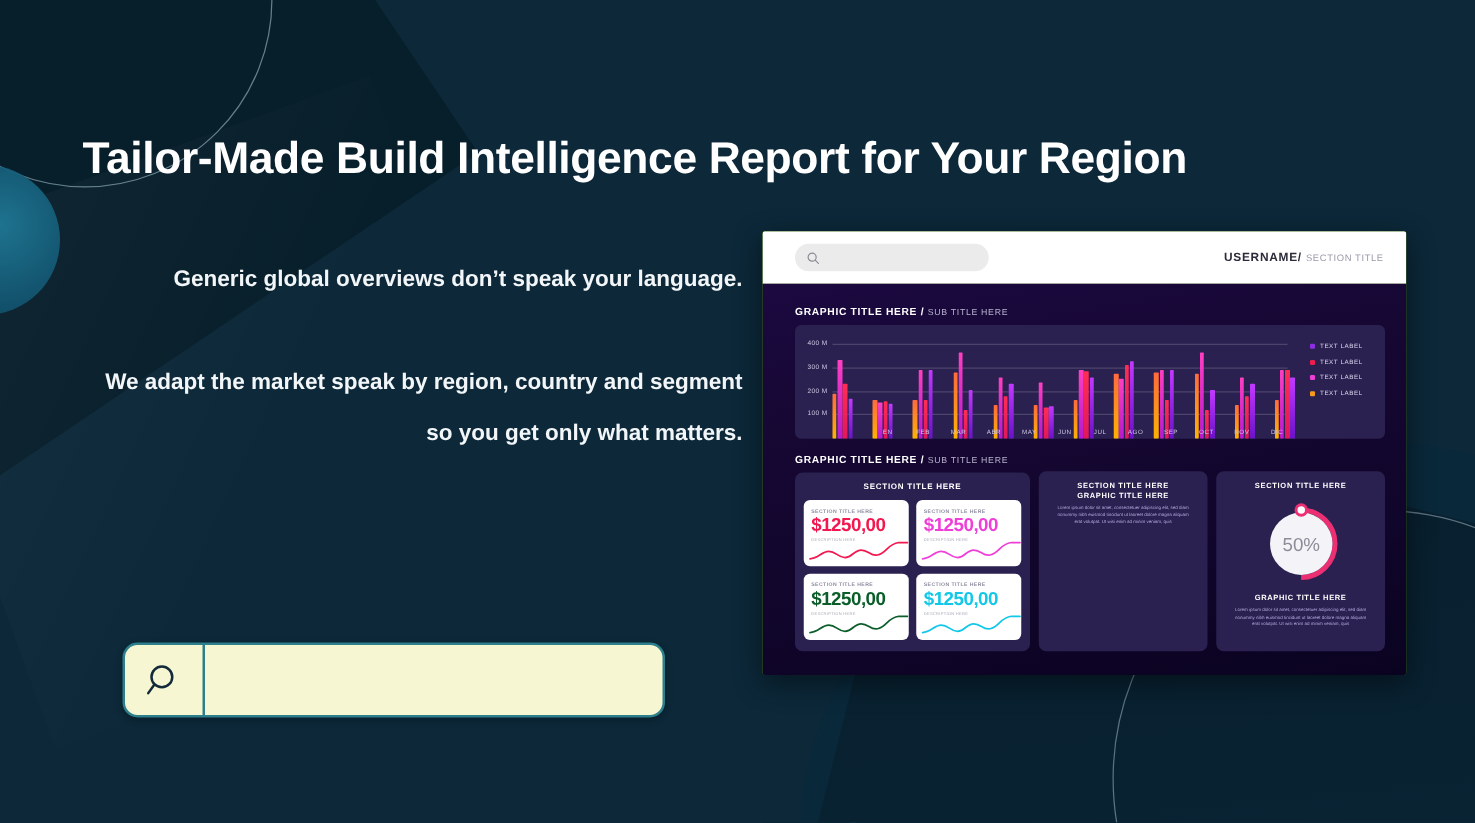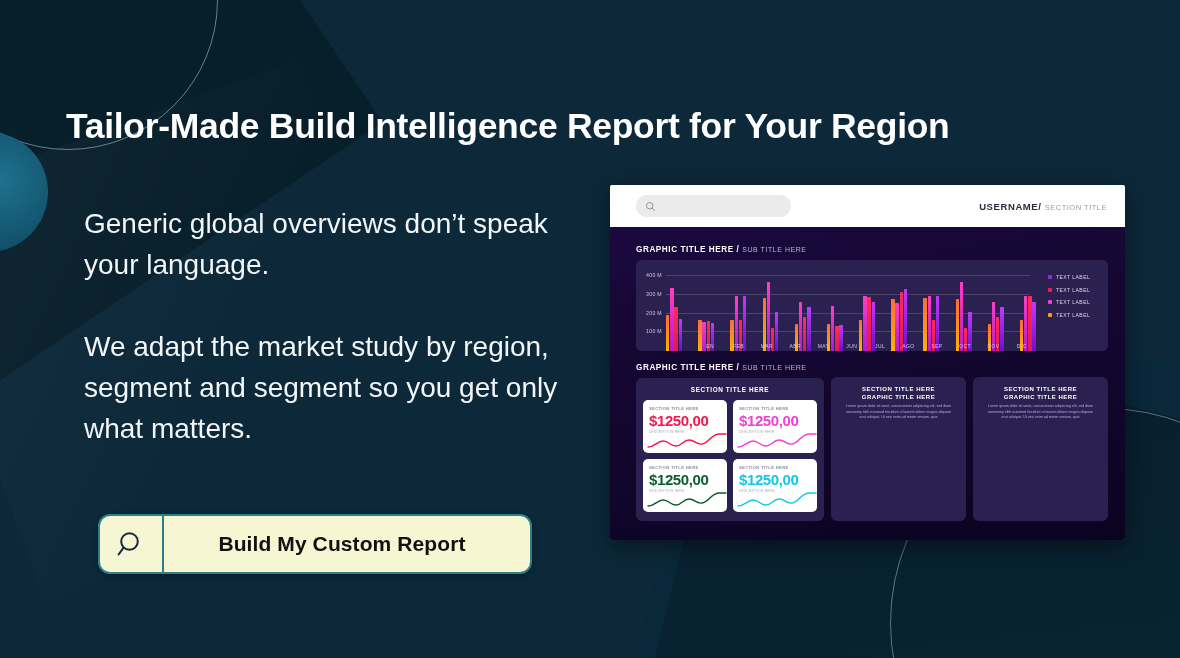--- a/index.html
+++ b/index.html
@@ -73,21 +73,21 @@
   }
 
   
   .headline {
     position:absolute; left:66px; top:106px; width:1010px;
     color:#ffffff; font-size:35.5px; font-weight:bold;
     letter-spacing:-.3px; white-space:nowrap;
   }
   .body-copy {
     position:absolute; left:84px; top:203px; width:510px;
-    color:#f2f6f8; font-size:28px; line-height:41px; font-weight:400;
+    color:#f2f6f8; font-size:18px; line-height:41px; font-weight:700;text-align:right;
   }
   .body-copy p + p { margin-top:41px; }
 
   .cta {
     position:absolute; left:98px; top:514px; width:434px; height:60px;
     background:#f7f6d3; border:2px solid #2e7f8c; border-radius:12px;
     display:flex; align-items:center; box-shadow:0 2px 6px rgba(0,0,0,.25);
   }
   .cta-icon { width:64px; display:flex; align-items:center; justify-content:center;
     border-right:2px solid #2e7f8c; height:100%; }
@@ -172,31 +172,30 @@
     <div class="arc-br-2"></div>
     <div class="arc-br-1"></div>
     <div class="wedge-br"></div>
     <div class="arc-br-3"></div>
   </div>
 
   <h1 class="headline">Tailor-Made Build Intelligence Report for Your Region</h1>
 
   <div class="body-copy">
     <p>Generic global overviews don’t speak your language.</p>
-    <p>We adapt the market study by region, segment and segment so you get only what matters.</p>
+    <p>We adapt the market speak by region, country and segment so you get only what matters.</p>
   </div>
 
   <div class="cta">
     <span class="cta-icon">
       <svg width="30" height="30" viewBox="0 0 30 30">
         <circle cx="13.5" cy="12.5" r="8.3" fill="none" stroke="#122a3a" stroke-width="2"></circle>
         <line x1="7.4" y1="18.8" x2="2.6" y2="25.5" stroke="#122a3a" stroke-width="2" stroke-linecap="round"></line>
       </svg>
     </span>
-    <span class="cta-label">Build My Custom Report</span>
   </div>
 
   <div class="dash">
 
     <div class="dash-top">
       <div class="search-pill">
         <svg width="11" height="11" viewBox="0 0 14 14">
           <circle cx="6" cy="6" r="4.1" fill="none" stroke="#8b8b95" stroke-width="1.2"></circle>
           <line x1="9.1" y1="9.1" x2="12.4" y2="12.4" stroke="#8b8b95" stroke-width="1.2" stroke-linecap="round"></line>
         </svg>
@@ -389,20 +388,28 @@
         </div>
 
         <div id="donuts" style="display:flex;gap:7px;">
             <div class="donut-panel">
               <div class="donut-title">SECTION TITLE HERE</div>
               <div class="donut-sub">GRAPHIC TITLE HERE</div>
               <div class="donut-lorem">Lorem ipsum dolor sit amet, consectetuer adipiscing elit, sed diam nonummy nibh euismod tincidunt ut laoreet dolore magna aliquam erat volutpat. Ut wisi enim ad minim veniam, quis</div>
             </div>
             <div class="donut-panel">
               <div class="donut-title">SECTION TITLE HERE</div>
+              <div class="donut-holder">
+                <svg width="70" height="70" viewBox="0 0 70 70">
+                  <circle cx="35" cy="35" r="27" fill="none" stroke="#ec2f72" stroke-width="4" stroke-dasharray="84.82300164692441 169.64600329384882" transform="rotate(-90 35 35)"></circle>
+                  <circle cx="35" cy="35" r="25" fill="#f4f3f7"></circle>
+                  <circle cx="35" cy="8" r="4.2" fill="#fff" stroke="#ec2f72" stroke-width="2.4"></circle>
+                  <text x="35" y="41" text-anchor="middle" font-size="15" fill="#8d8d99" font-family="&quot;Liberation Sans&quot;, sans-serif">50%</text>
+                </svg>
+              </div>
               <div class="donut-sub">GRAPHIC TITLE HERE</div>
               <div class="donut-lorem">Lorem ipsum dolor sit amet, consectetuer adipiscing elit, sed diam nonummy nibh euismod tincidunt ut laoreet dolore magna aliquam erat volutpat. Ut wisi enim ad minim veniam, quis</div>
             </div>
           </div>
 
       </div>
     </div>
   </div>
 </div>
 

